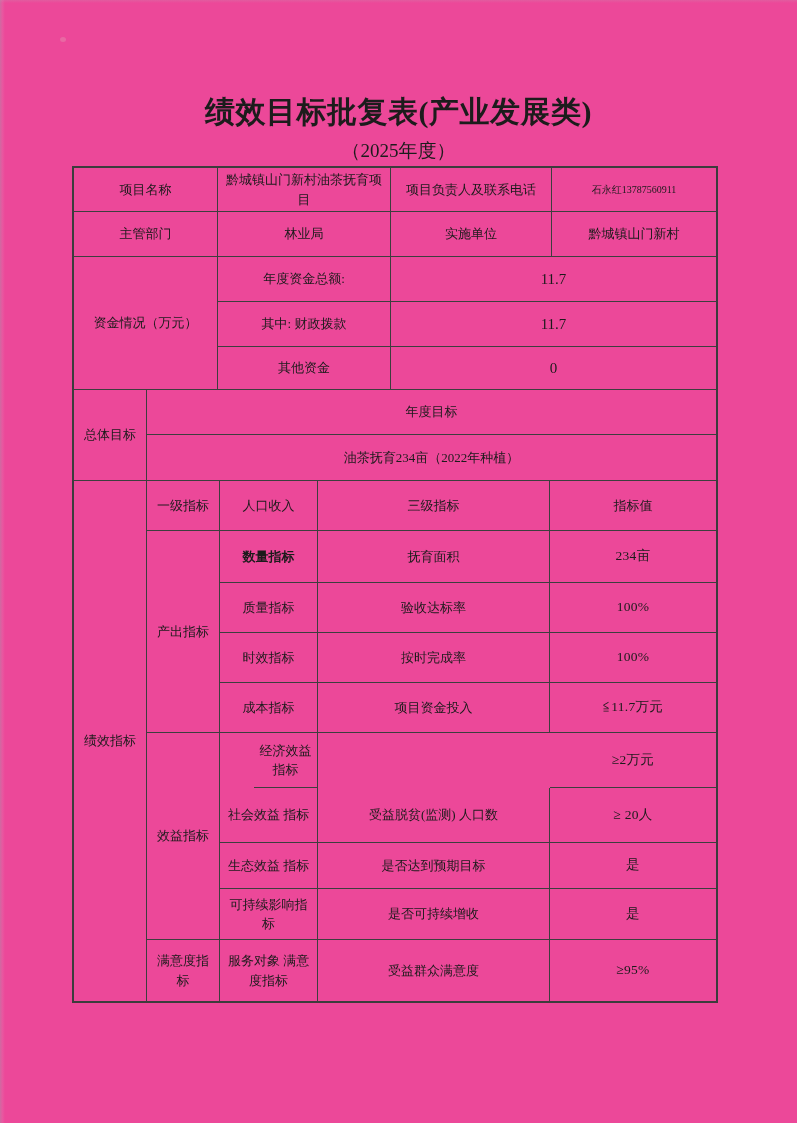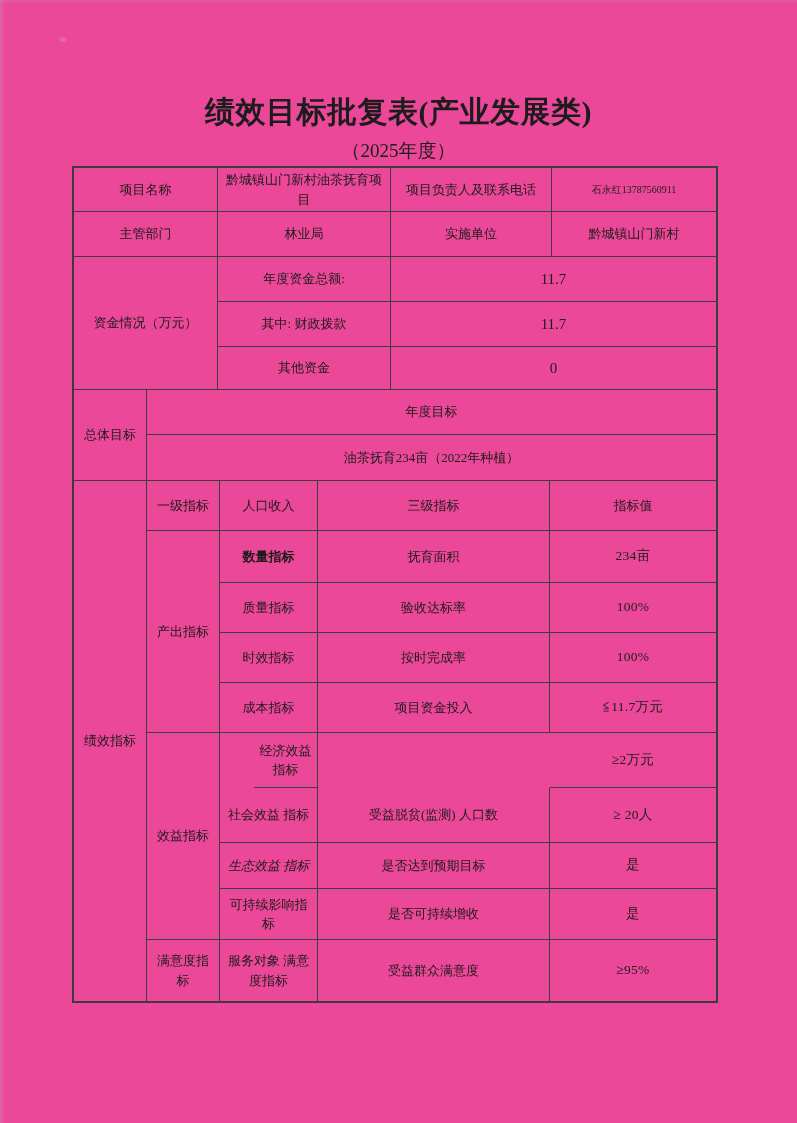--- a/index.html
+++ b/index.html
@@ -109,21 +109,21 @@
 
       <div class="cell span-d-g2">效益指标</div>
 
       <div class="cell" style="grid-column:3;grid-row:6;margin-left:34px;">经济效益 指标</div>
       <div class="cell no-r val" style="grid-column:5;grid-row:6;">≥2万元</div>
 
       <div class="cell" style="grid-column:3;grid-row:7;">社会效益 指标</div>
       <div class="cell" style="grid-column:4;grid-row:7;">受益脱贫(监测) 人口数</div>
       <div class="cell no-r val" style="grid-column:5;grid-row:7;">≥ 20人</div>
 
-      <div class="cell" style="grid-column:3;grid-row:8;font-style:italic;">生态效益 指标</div>
+      <div class="cell" style="grid-column:3;grid-row:8;">生态效益 指标</div>
       <div class="cell" style="grid-column:4;grid-row:8;">是否达到预期目标</div>
       <div class="cell no-r val" style="grid-column:5;grid-row:8;">是</div>
 
       <div class="cell" style="grid-column:3;grid-row:9;">可持续影响指标</div>
       <div class="cell" style="grid-column:4;grid-row:9;">是否可持续增收</div>
       <div class="cell no-r val" style="grid-column:5;grid-row:9;">是</div>
 
       <div class="cell span-d-g3 no-b">满意度指标</div>
 
       <div class="cell no-b" style="grid-column:3;grid-row:10;">服务对象 满意度指标</div>

